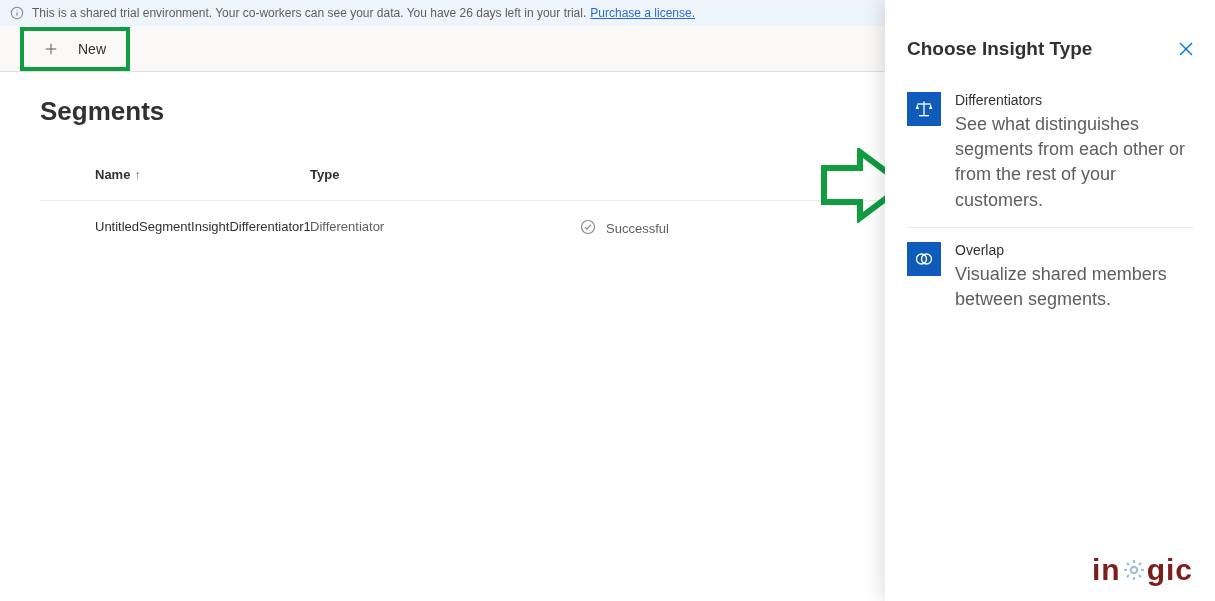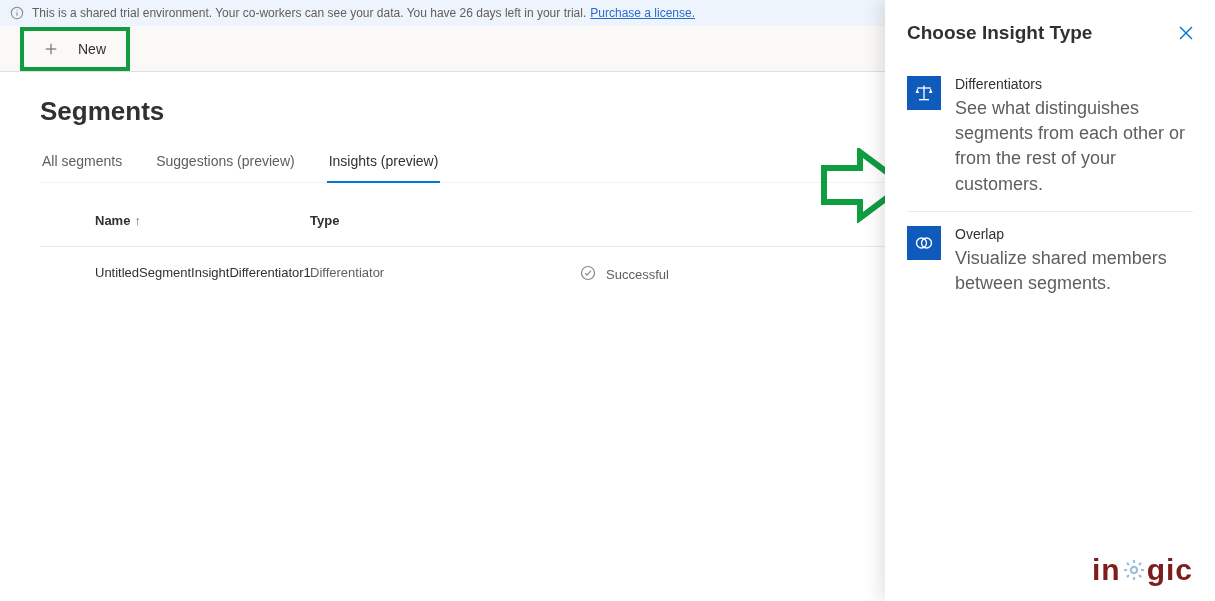--- a/index.html
+++ b/index.html
@@ -26,21 +26,21 @@
   .col-name { width: 270px; padding-left: 55px; }
   .col-type { width: 270px; }
   .col-status { width: 270px; }
   .sort-arrow { font-weight: normal; color: #605e5c; margin-left: 4px; }
 
   .table-row { display: flex; padding: 18px 0; color: #605e5c; font-size: 13px; }
   .table-row .col-name { color: #323130; }
   .status-wrap { display: flex; align-items: center; gap: 10px; }
 
   .side-panel { position: absolute; top: 0; right: 0; width: 330px; height: 100%; background: #fff; box-shadow: -4px 0 18px rgba(0,0,0,0.12); padding: 22px 22px; }
-  .panel-header { display: flex; justify-content: space-between; align-items: center; margin-bottom: 18px; }
+  .panel-header { display: flex; justify-content: space-between; align-items: center; margin-bottom: 18px; margin-top: 16px; }
   .panel-title { font-size: 19px; font-weight: 600; }
   .close-btn { cursor: pointer; color: #0078d4; display:flex; }
 
   .option { display: flex; gap: 14px; padding: 14px 0; border-bottom: 1px solid #edebe9; cursor: pointer; }
   .option:last-child { border-bottom: none; }
   .opt-icon { width: 34px; height: 34px; background: #0f5bbc; flex-shrink: 0; display: flex; align-items: center; justify-content: center; color: #fff; }
   .opt-body { flex: 1; }
   .opt-title { font-weight: 400; color: #323130; font-size: 14px; margin-bottom: 4px; }
   .opt-desc { font-size: 18px; color: #605e5c; line-height: 1.4; }
 
@@ -74,25 +74,20 @@
           </svg>
       </span>
       <span>New</span>
     </button>
   </span>
 </div>
 
 <div class="main">
   <h1 class="page-title">Segments</h1>
 
-  <div class="tabs">
-    <div class="tab">All segments</div>
-    <div class="tab">Suggestions (preview)</div>
-    <div class="tab active">Insights (preview)</div>
-  </div>
 
   <div class="table">
     <div class="table-header">
       <div class="col-name">
         <span>Name</span><span class="sort-arrow">↑</span>
       </div>
       <div class="col-type">Type</div>
     </div>
     <div class="table-row">
       <div class="col-name">UntitledSegmentInsightDifferentiator1</div>

